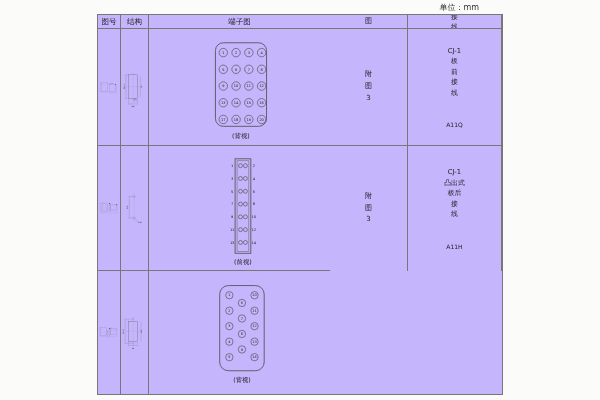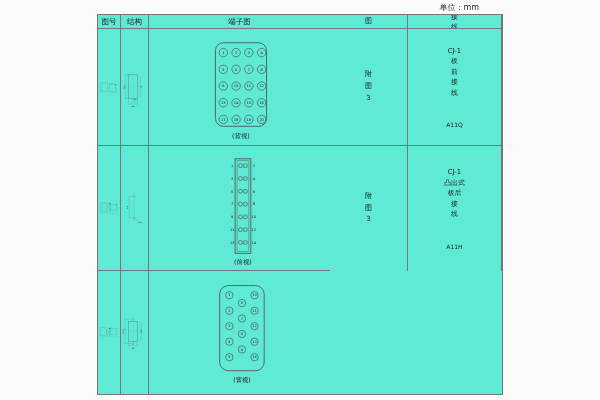--- a/index.html
+++ b/index.html
@@ -1,20 +1,20 @@
 <!DOCTYPE html>
 <html><head>
 <meta charset="utf-8">
 <style>
   * { margin:0; padding:0; box-sizing:border-box; }
   html,body { width:600px; height:400px; }
   body { background:#fbfbf9; font-family:"DejaVu Sans","Liberation Sans",sans-serif; color:#222; position:relative; overflow:hidden; }
   .page { position:absolute; inset:0; }
   .unit { position:absolute; top:2px; left:105px; width:406px; text-align:right; padding-right:32px; font-size:8px; color:#333; }
-  .tbl { position:absolute; left:97px; top:14px; width:406px; height:381px; border:1px solid #777; background:#5eead4;
+  .tbl { position:absolute; left:97px; top:14px; width:406px; height:381px; border:1px solid #777; background:#c4b5fd;
          display:grid; grid-template-columns:23px 28px 181px 78px 94px; grid-template-rows:14px 117px 125px 123px; }
   .cell { border-right:1px solid #777; border-bottom:1px solid #777; display:flex; align-items:center; justify-content:center; overflow:hidden; }
   .last-col { border-right:none; }
   .last-row { border-bottom:none; }
   .hdr { font-size:7.5px; letter-spacing:1px; white-space:nowrap; }
   .hdr-sm { letter-spacing:0; }
   .fig { font-size:7px; line-height:1.7; text-align:center; white-space:pre-line; }
   .struct-cell { flex-direction:column; gap:23px; }
   .struct { font-size:6.8px; line-height:1.55; text-align:center; white-space:pre-line; }
   .model { font-size:6px; }

